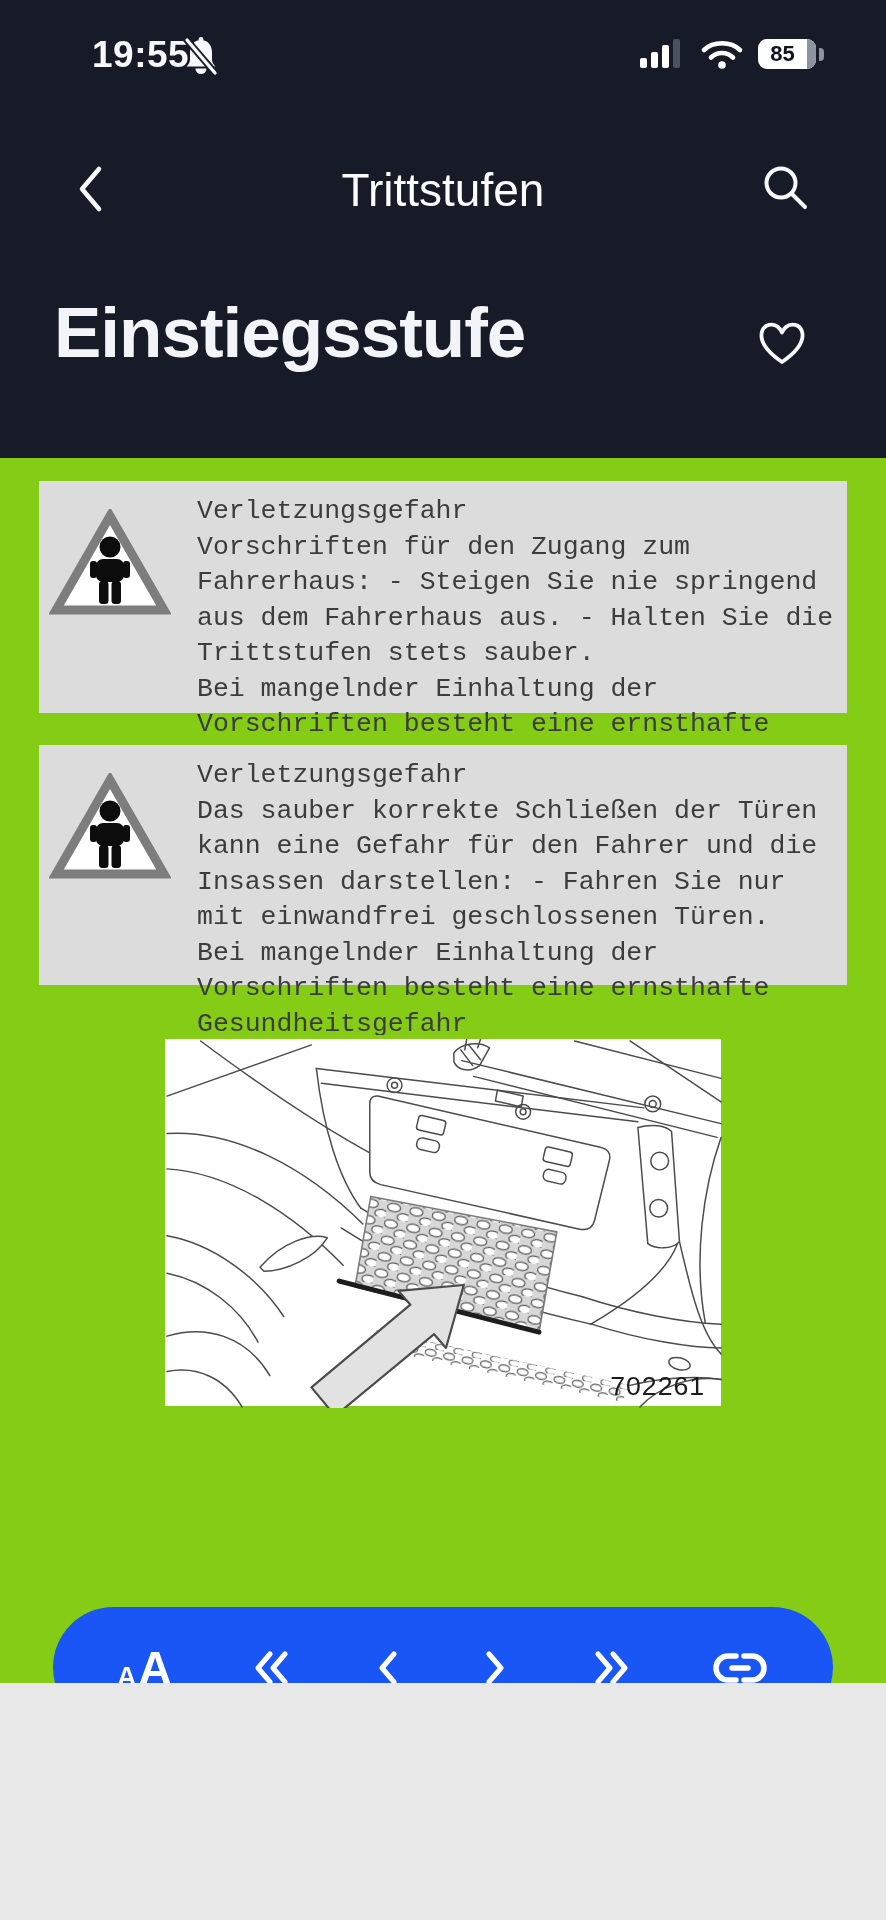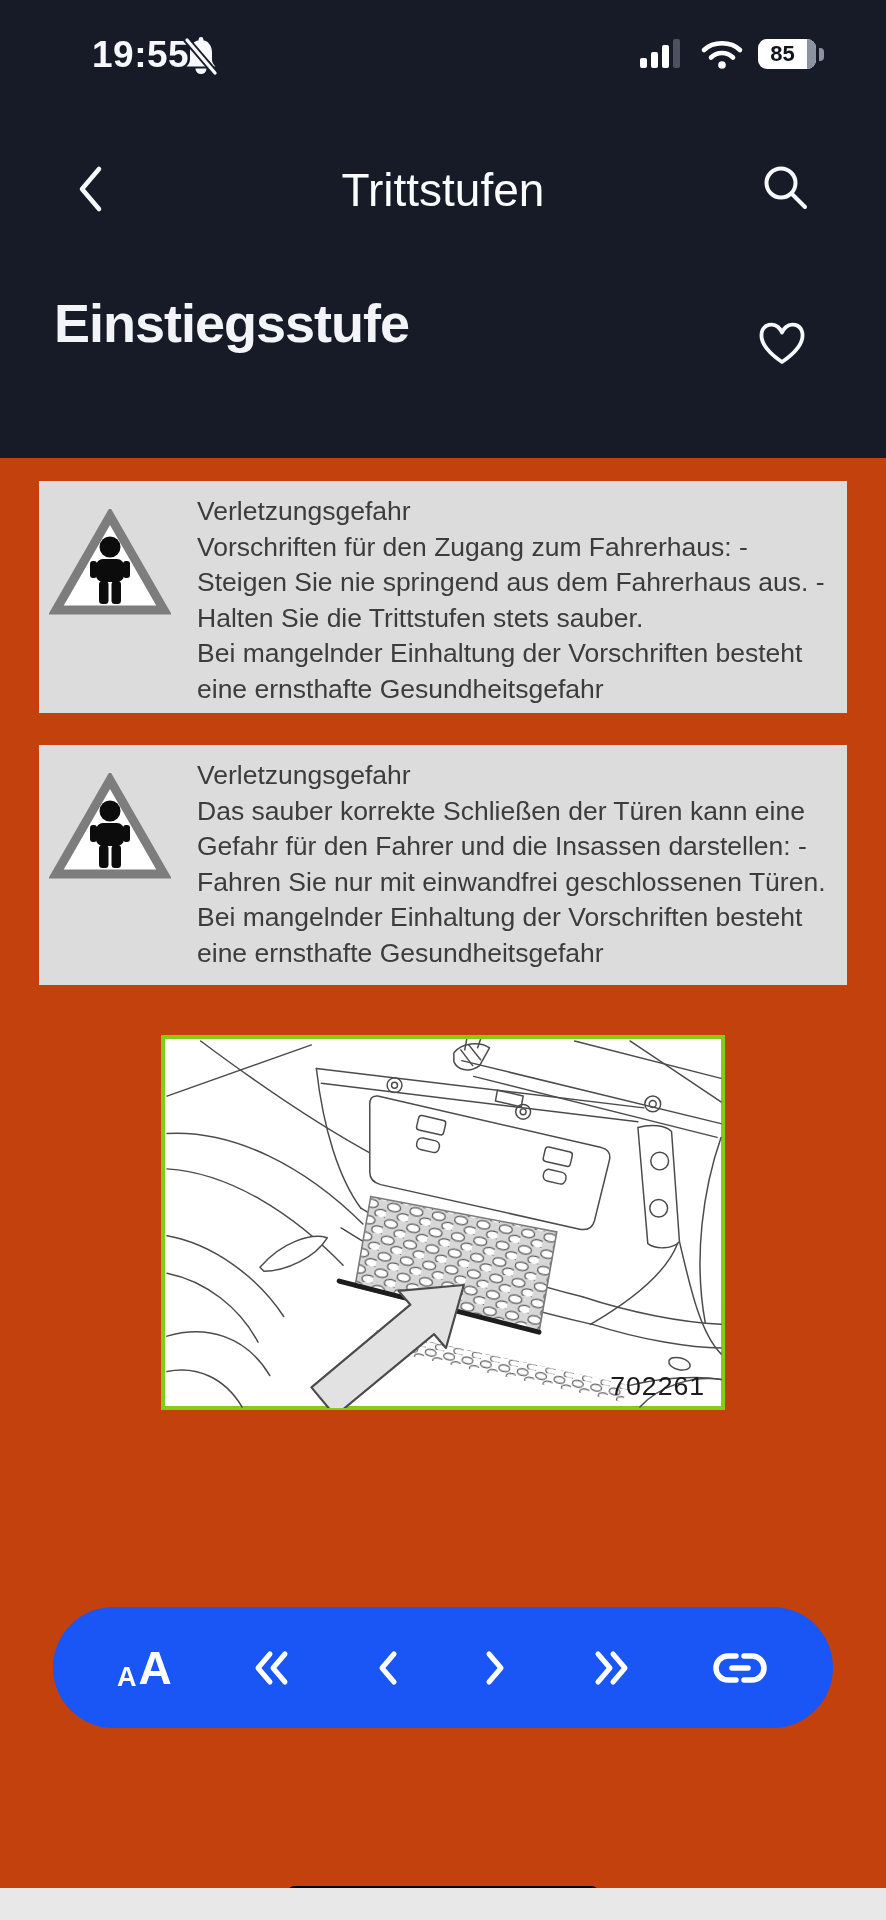--- a/index.html
+++ b/index.html
@@ -1,18 +1,18 @@
 <!DOCTYPE html>
 <html><head>
 <meta charset="utf-8">
 <style>
   html,body { margin:0; padding:0; background:#e8e8e8; }
   .phone {
-    position:relative; width:886px; height:1888px; overflow:hidden;
-    background:#c2410c; font-family:"Liberation Sans", sans-serif;
+    position:relative; width:886px; height:1683px; overflow:hidden;
+    background:#84cc16; font-family:"Liberation Sans", sans-serif;
     -webkit-font-smoothing:antialiased;
   }
   
   .header { position:absolute; top:0; left:0; width:886px; height:458px; background:#161b27; }
   .time {
     position:absolute; left:92px; top:34px; color:#f7f8fb;
     font-size:37px; font-weight:700; letter-spacing:.5px;
   }
   .bell { position:absolute; left:182px; top:36px; }
   .sb-right { position:absolute; right:62px; top:38px; display:flex; align-items:center; gap:14px; }
@@ -26,32 +26,32 @@
   .nav-bar { position:absolute; top:150px; left:0; width:886px; height:80px; }
   .back-btn { position:absolute; left:76px; top:14px; background:none; border:none; padding:0; cursor:pointer; }
   .nav-title {
     position:absolute; left:0; top:0; width:886px; height:80px; line-height:80px; text-align:center;
     color:#fbfcfe; font-size:46px; font-weight:500;
   }
   .search-btn { position:absolute; right:76px; top:12px; background:none; border:none; padding:0; cursor:pointer; }
   .title-row { position:absolute; top:292px; left:0; width:886px; height:110px; }
   .page-title {
     position:absolute; left:54px; top:0; margin:0; color:#f2f4f8;
-    font-size:54px; font-weight:700; letter-spacing:-1px;
+    font-size:71px; font-weight:700; letter-spacing:-1px;
   }
   .fav-btn { position:absolute; right:78px; top:26px; background:none; border:none; padding:0; cursor:pointer; }
 
   
   .warning { position:absolute; left:39px; width:808px; background:#dcdcdc; }
   .warning.first  { top:481px; height:232px; }
   .warning.second { top:745px; height:240px; }
   .warning .tri { position:absolute; left:10px; top:28px; }
   .warning .wtext {
     position:absolute; left:158px; top:13px; width:648px;
-    color:#3c3c3c; font-size:26.5px; line-height:35.5px;
+    color:#3c3c3c; font-size:26.5px; line-height:35.5px;font-family:Liberation Mono, monospace;
   }
 
   
   .figure {
     position:absolute; left:161px; top:1035px; width:564px; height:375px;
     border:4px solid #84cc16; box-sizing:border-box; background:#ffffff;
   }
   .figure svg { display:block; }
   .fig-num { font-family:"Liberation Sans", sans-serif; }
 

